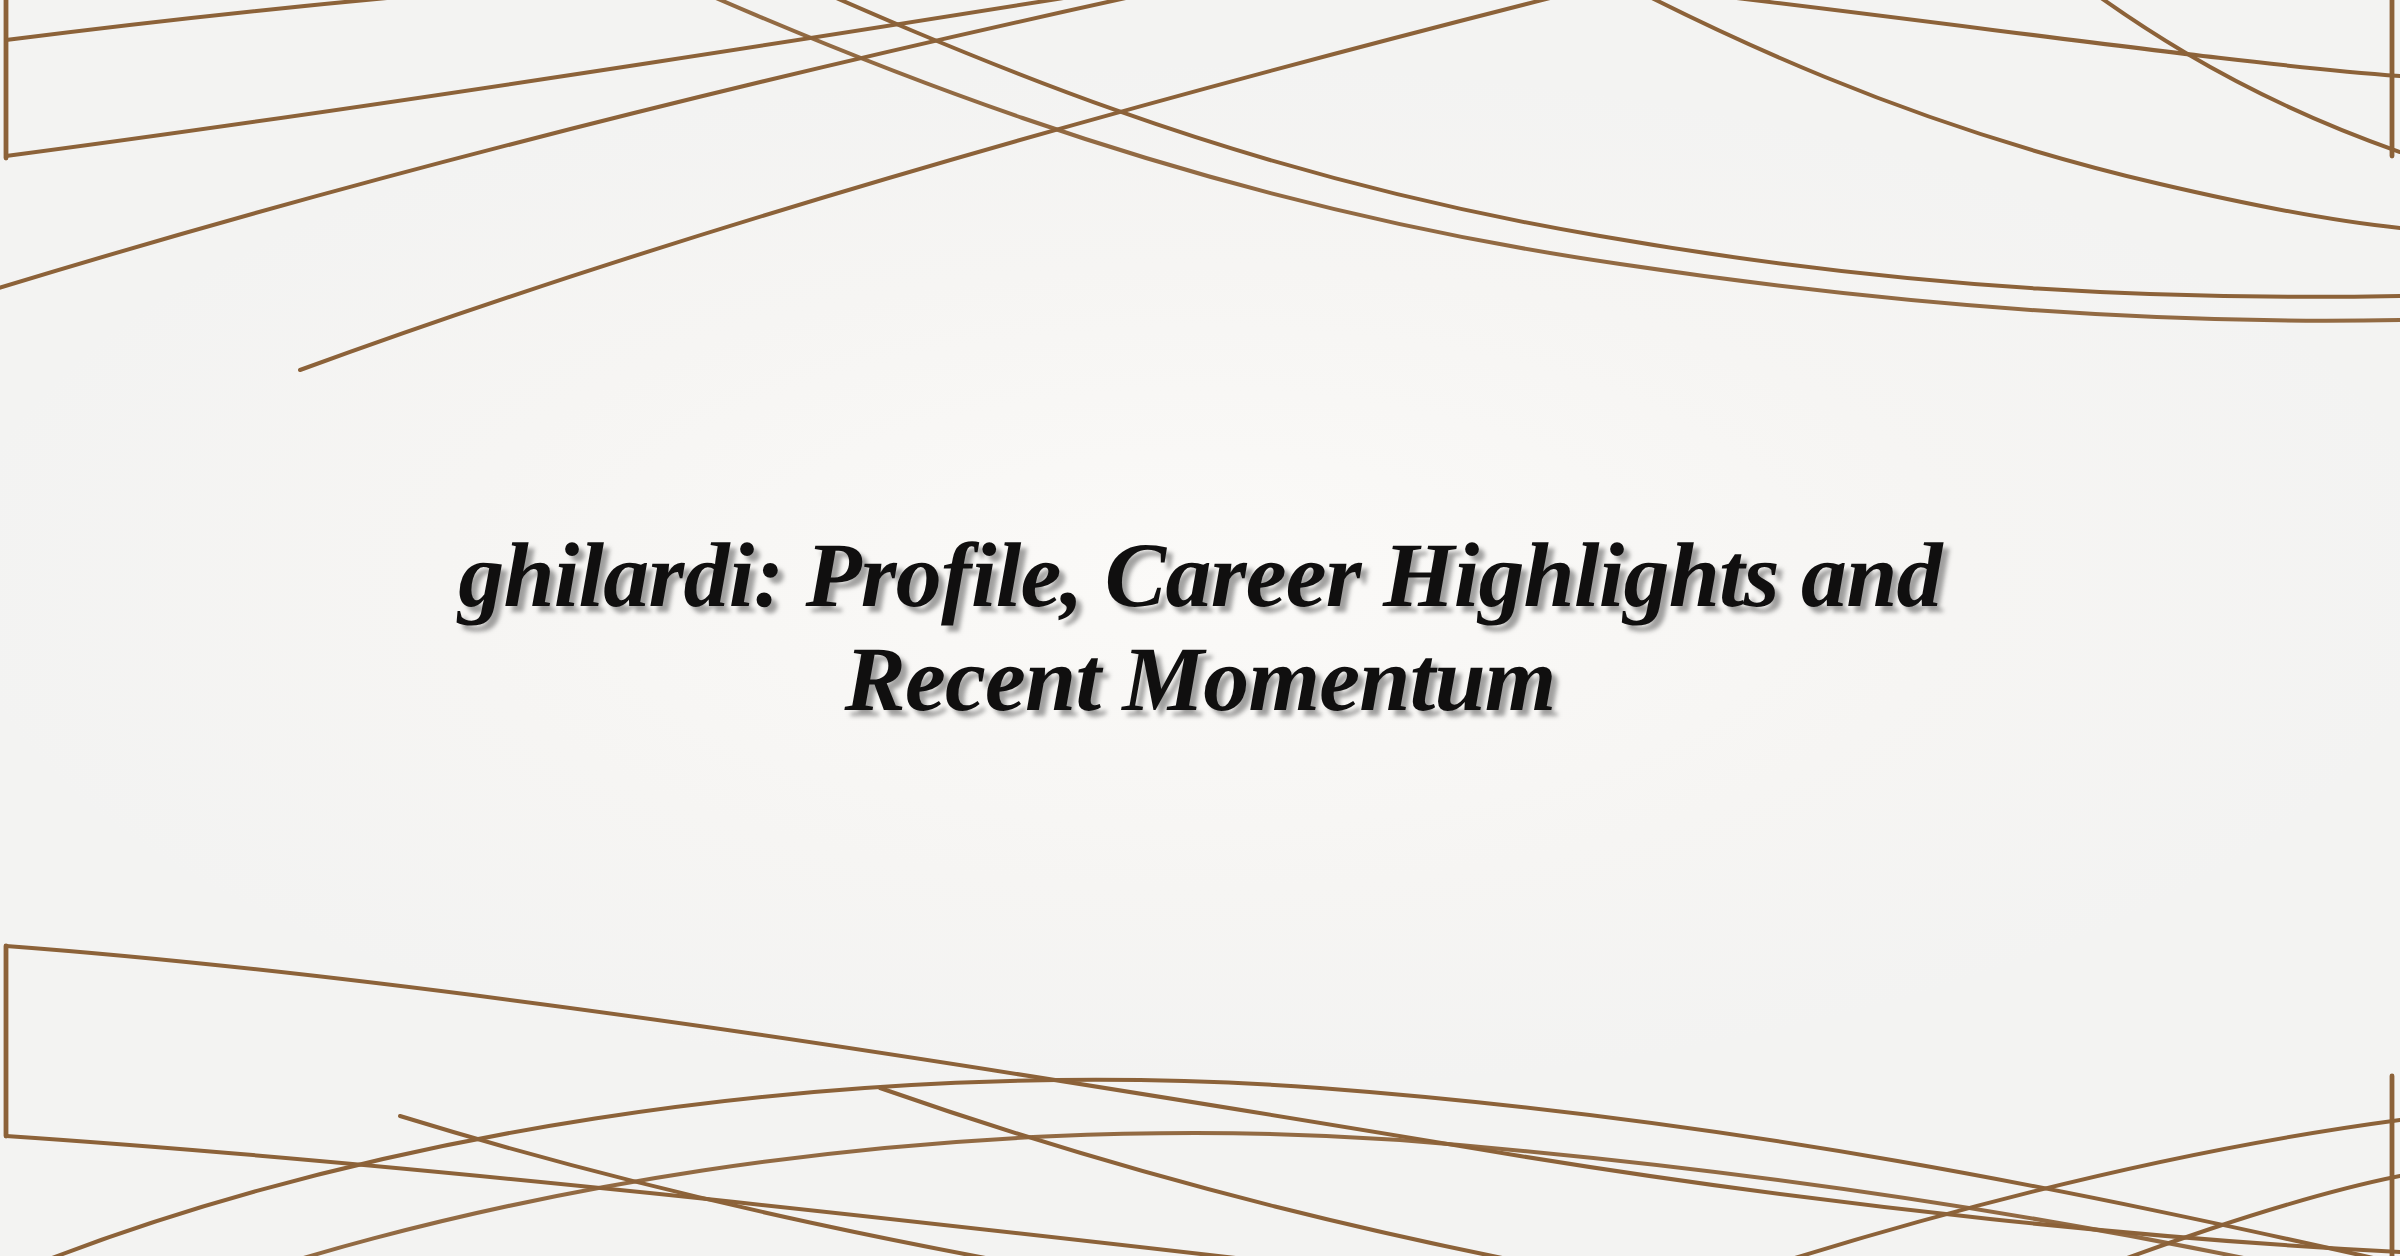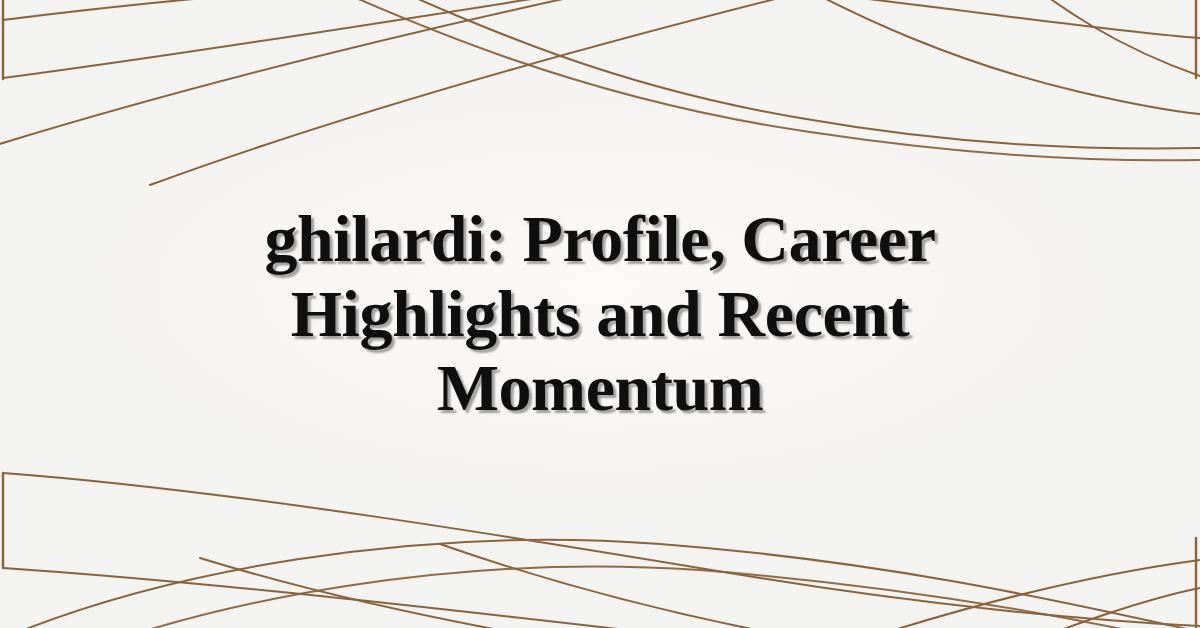--- a/index.html
+++ b/index.html
@@ -63,26 +63,27 @@
     justify-content: center;
     padding: 0 110px;
     box-sizing: border-box;
   }
 
   .title {
     margin: 0;
     text-align: center;
     font-family: "Liberation Serif", "DejaVu Serif", serif;
     font-weight: 700;
-    font-size: 66px;
+    font-size: 46px;
     line-height: 1.13;
     letter-spacing: -0.4px;
     color: #100f0f;
     text-shadow: 3px 3px 2px rgba(90, 90, 90, 0.55);
     max-width: 800px;
+    font-style: italic;
   }
 </style>
 </head>
 <body>
 
 <div class="card">
 
   <div class="bg-wash"></div>
 
   <div class="ornament ornament-top">

